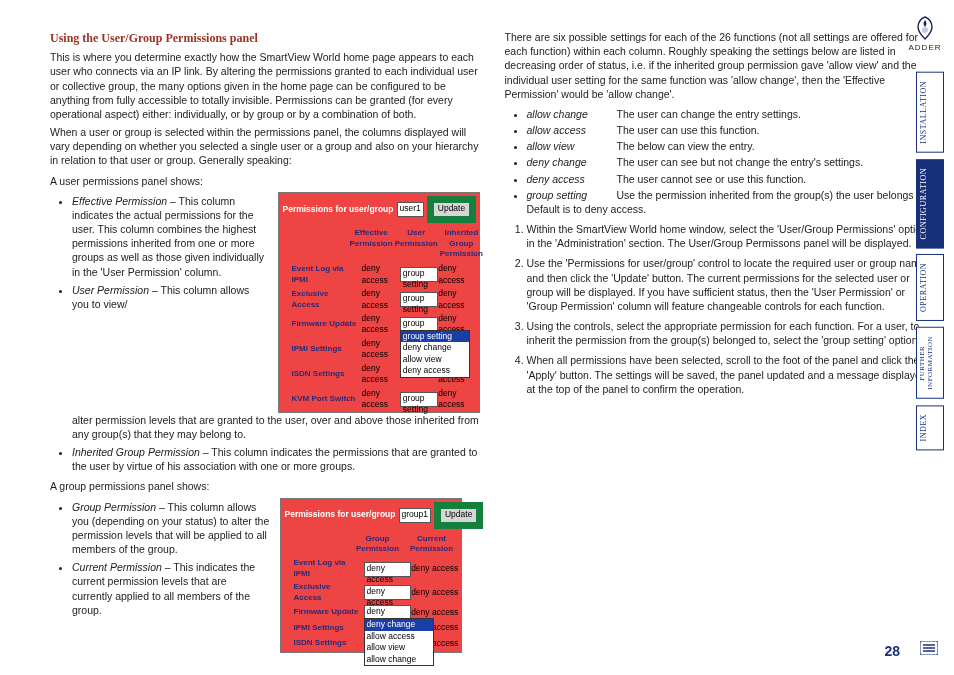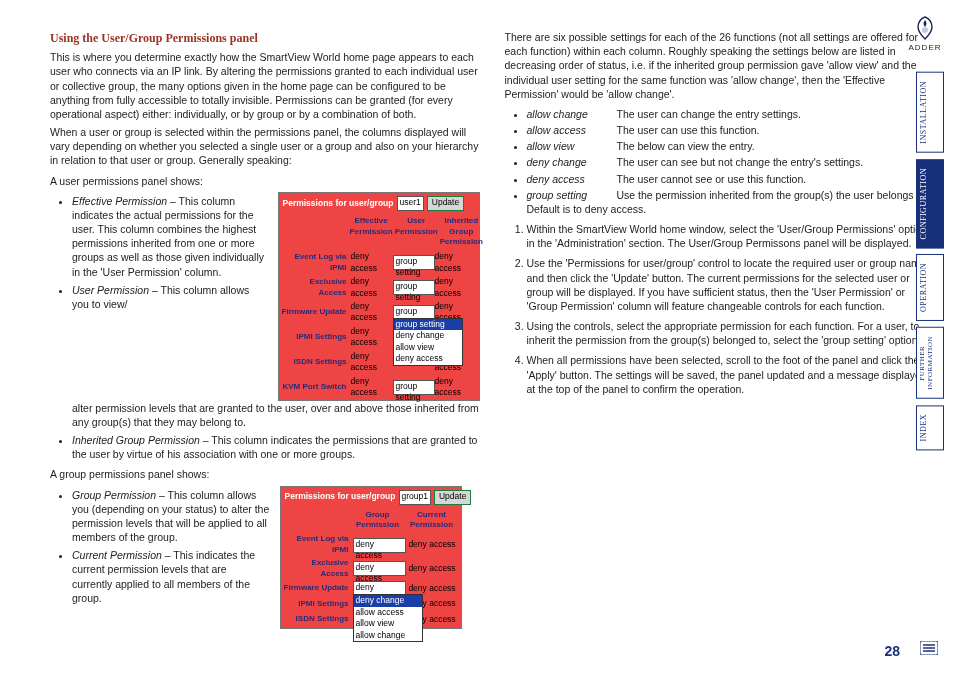--- a/index.html
+++ b/index.html
@@ -69,38 +69,38 @@
     color: #000;
     border: 1px solid #555;
     font-size: 8.5px;
     padding: 0 2px;
     height: 13px;
     line-height: 11px;
   }
   .perm-btn {
     background: #d6d6d6;
     color: #000;
-    border: 1px solid #15803d;
+    border: 7px solid #15803d;
     font-size: 8.5px;
     padding: 0 4px;
     height: 13px;
     line-height: 11px;
   }
   .perm-cols-head {
     display: flex;
     font-weight: bold;
     text-align: center;
     color: #2a2a7a;
     font-size: 8px;
     padding: 2px;
   }
   .perm-cols-head > div:first-child { flex: 0 0 66px; }
   .perm-cols-head > div { flex: 1; padding: 0 1px; }
   .perm-row { display: flex; align-items: center; padding: 1px 2px; }
-  .perm-row .fn { flex: 0 0 66px; color:#2a2a7a; font-size: 8px; font-weight: bold; text-align: right; padding-right: 4px; }
+  .perm-row .fn { flex: 0 0 66px; color:#2a2a7a; font-size: 8px; font-weight: bold; padding-right: 4px; padding-left: 11px; }
   .perm-row .cell { flex: 1; display: flex; justify-content: center; }
   .val-static { color: #000; font-size: 8.5px; }
   .dropdown-open {
     position: relative;
   }
   .dropdown-menu {
     position: absolute;
     top: 13px; left: 0;
     background: #fff;
     color: #000;

